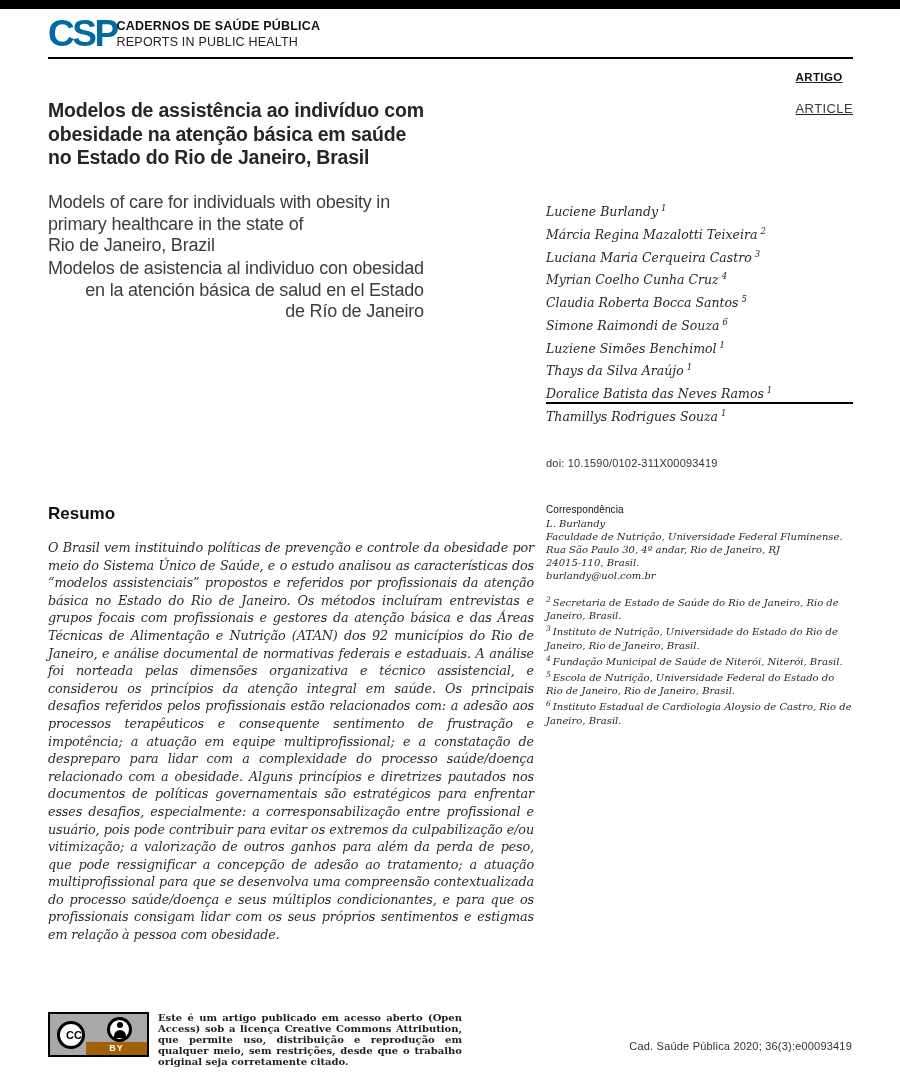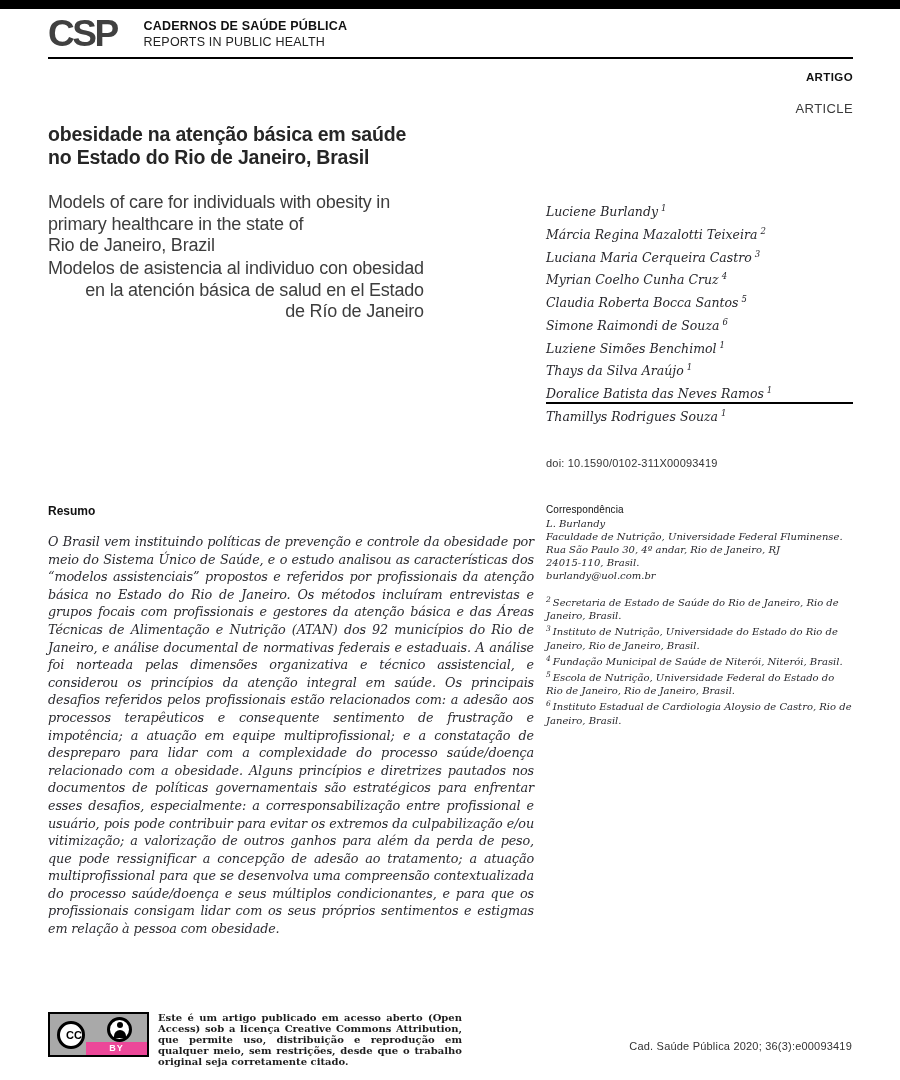--- a/index.html
+++ b/index.html
@@ -3,48 +3,48 @@
 <meta charset="utf-8">
 <style>
   html,body { margin:0; padding:0; background:#ffffff; }
   .page {
     position:relative; width:900px; height:1080px; background:#ffffff;
     font-family:"Liberation Sans", sans-serif; color:#222; overflow:hidden;
   }
   .top-bar { position:absolute; left:0; top:0; width:900px; height:9px; background:#000; }
 
   .masthead { position:absolute; left:48px; top:16px; display:flex; align-items:flex-start; }
-  .logo { font-size:37px; font-weight:700; letter-spacing:-2.5px; color:#404040; line-height:36px; }
-  .journal-names { margin-left:27px; padding-top:3px; }
+  .logo { font-size:37px; font-weight:700; letter-spacing:-2.5px; color:#0369a1; line-height:36px; }
+  .journal-names { margin-left:0; padding-top:3px; }
   .journal-pt { font-size:12.5px; font-weight:700; letter-spacing:0.2px; color:#111; }
   .journal-en { font-size:12.5px; font-weight:400; letter-spacing:0.2px; color:#222; margin-top:2px; }
 
   .rule-top { position:absolute; left:48px; top:57px; width:805px; height:2px; background:#000; }
 
-  .article-type { position:absolute; right:47px; top:71px; text-align:right; }
+  .article-type { position:absolute; right:47px; top:71px; text-align:left;text-decoration:underline; }
   .article-type-pt { font-size:11.5px; font-weight:700; letter-spacing:0.4px; color:#111; }
   .article-type-en { font-size:13px; font-weight:400; letter-spacing:0.4px; color:#3a3a3a; margin-top:18px; }
 
   .title-pt { position:absolute; left:48px; top:99px; margin:0; font-size:19.5px; font-weight:700;
               color:#262626; line-height:23.5px; letter-spacing:-0.2px; }
   .title-secondary { position:absolute; left:48px; margin:0; font-size:18px; font-weight:400;
               color:#3d3d3d; line-height:21.5px; letter-spacing:-0.2px; }
   .title-en { top:192px; }
   .title-es { top:258px;text-align:right; }
 
   .authors { position:absolute; left:546px; top:199px; font-family:"DejaVu Serif", serif; font-style:italic;
              font-size:12.5px; color:#26262b; line-height:19.6px; }
   .author sup { font-size:68%; margin-left:3px; }
 
   .rule-authors { position:absolute; left:546px; top:402px; width:307px; height:2px; background:#000; }
 
   .doi { position:absolute; left:546px; top:417px; font-size:11px; color:#333; letter-spacing:0.2px;margin-top:40px; }
 
   .left-col { position:absolute; left:48px; top:504px; width:486px; }
-  .resumo-heading { font-size:12px; font-weight:700; color:#111; margin:0 0 15px 0; }
+  .resumo-heading { font-size:17px; font-weight:700; color:#111; margin:0 0 15px 0; }
   .abstract-text { font-family:"DejaVu Serif", serif; font-style:italic; font-size:12.8px;
                    line-height:17.6px; letter-spacing:-0.15px; color:#2b2b30; text-align:justify; margin:0; }
   .keywords { font-family:"DejaVu Serif", serif; font-style:italic; font-size:12.8px; line-height:18.5px;
               letter-spacing:-0.15px; color:#2b2b30; margin-top:17px; }
 
   .right-col { position:absolute; left:546px; top:504px; width:308px; }
   .corr-heading { font-size:10px; font-weight:400; color:#111; letter-spacing:0.1px; margin-bottom:2px; }
   .corr-line, .affiliation { font-family:"DejaVu Serif", serif; font-style:italic; font-size:10px;
               line-height:13px; color:#26262b; }
   .affiliations { margin-top:11px; }
@@ -54,21 +54,21 @@
               background:#a9a9a9; border:2px solid #000; box-sizing:border-box; }
   .cc-circle { position:absolute; left:7px; top:7px; width:28px; height:28px; border:3px solid #000;
                border-radius:50%; background:#fff; color:#000; font-weight:700; font-size:11px;
                text-align:right; line-height:22px; box-sizing:border-box; letter-spacing:0px; }
   .person-circle { position:absolute; left:57px; top:3px; width:25px; height:25px; border:3px solid #000;
                border-radius:50%; background:#fff; box-sizing:border-box; }
   .person-head { position:absolute; left:50%; top:2px; transform:translateX(-50%); width:6px; height:6px;
                background:#000; border-radius:50%; }
   .person-body { position:absolute; left:50%; bottom:1px; transform:translateX(-50%); width:12px; height:8px;
                background:#000; border-radius:6px 6px 0 0; }
-  .by-strip { position:absolute; left:36px; right:0; bottom:0; height:13px; background:#ec4899; color:#fff;
+  .by-strip { position:absolute; left:36px; right:0; bottom:0; height:13px; background:#a16207; color:#fff;
                font-size:9px; font-weight:700; text-align:center; line-height:13px; letter-spacing:1px; }
 
   .license-text { position:absolute; left:158px; top:1013px; width:304px; font-family:"DejaVu Serif", serif;
                font-size:10px; font-weight:700; line-height:10.9px; color:#1d1d1d; text-align:justify; }
 
   .citation { position:absolute; right:48px; top:1040px; font-size:11px; color:#333; letter-spacing:0.2px; }
 </style>
 </head>
 <body>
 
@@ -85,21 +85,21 @@
   </header>
 
   <div class="rule-top"></div>
 
   <div class="article-type">
     <div class="article-type-pt">ARTIGO</div>
     <div class="article-type-en">ARTICLE</div>
   </div>
 
   <h1 class="title-pt">
-    <br>
+    <span>Modelos de assistência ao indivíduo com</span><br>
     <span>obesidade na atenção básica em saúde</span><br>
     <span>no Estado do Rio de Janeiro, Brasil</span>
   </h1>
 
   <h2 class="title-secondary title-en">
     <span>Models of care for individuals with obesity in</span><br>
     <span>primary healthcare in the state of</span><br>
     <span>Rio de Janeiro, Brazil</span>
   </h2>
 

